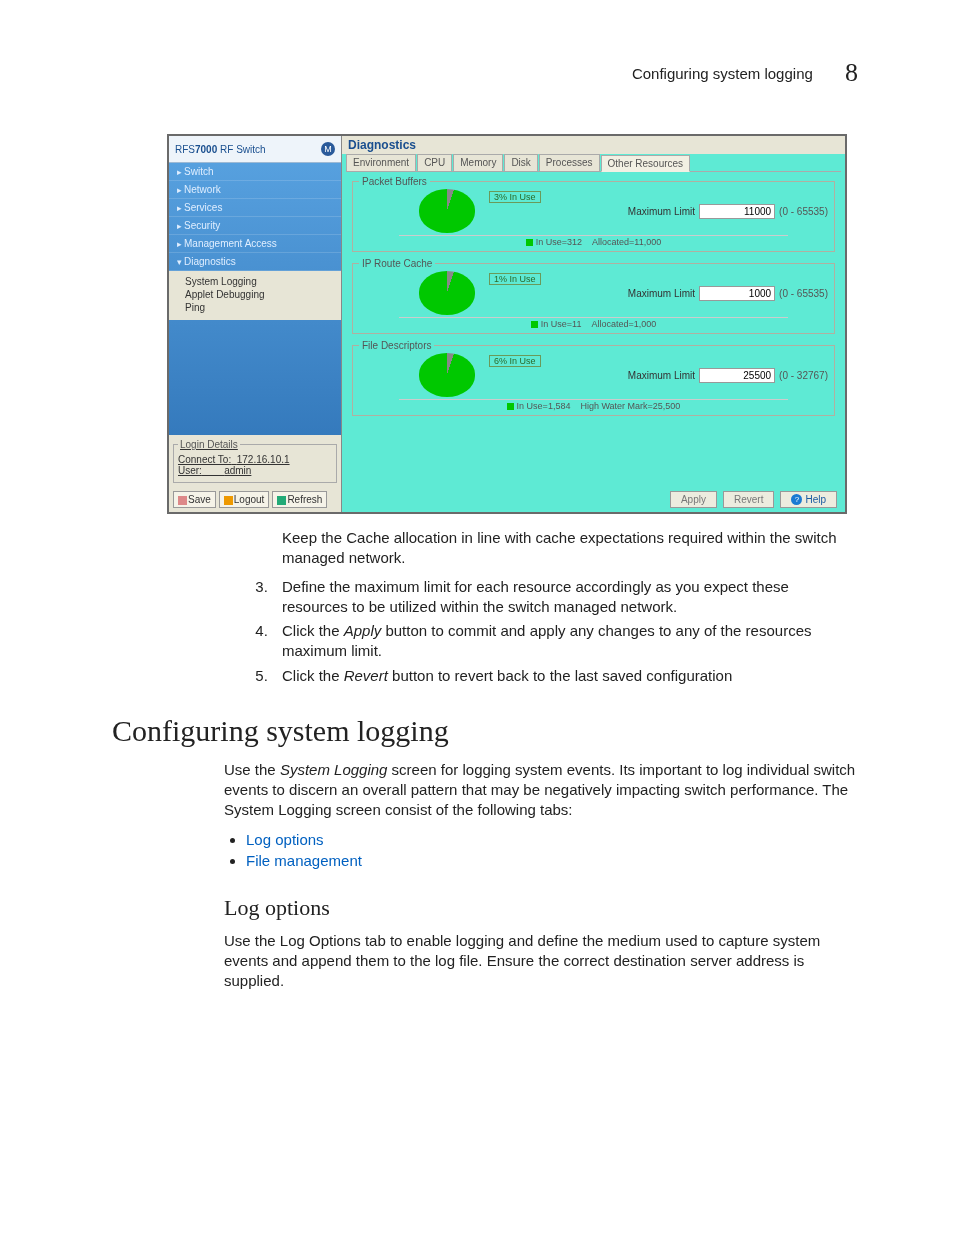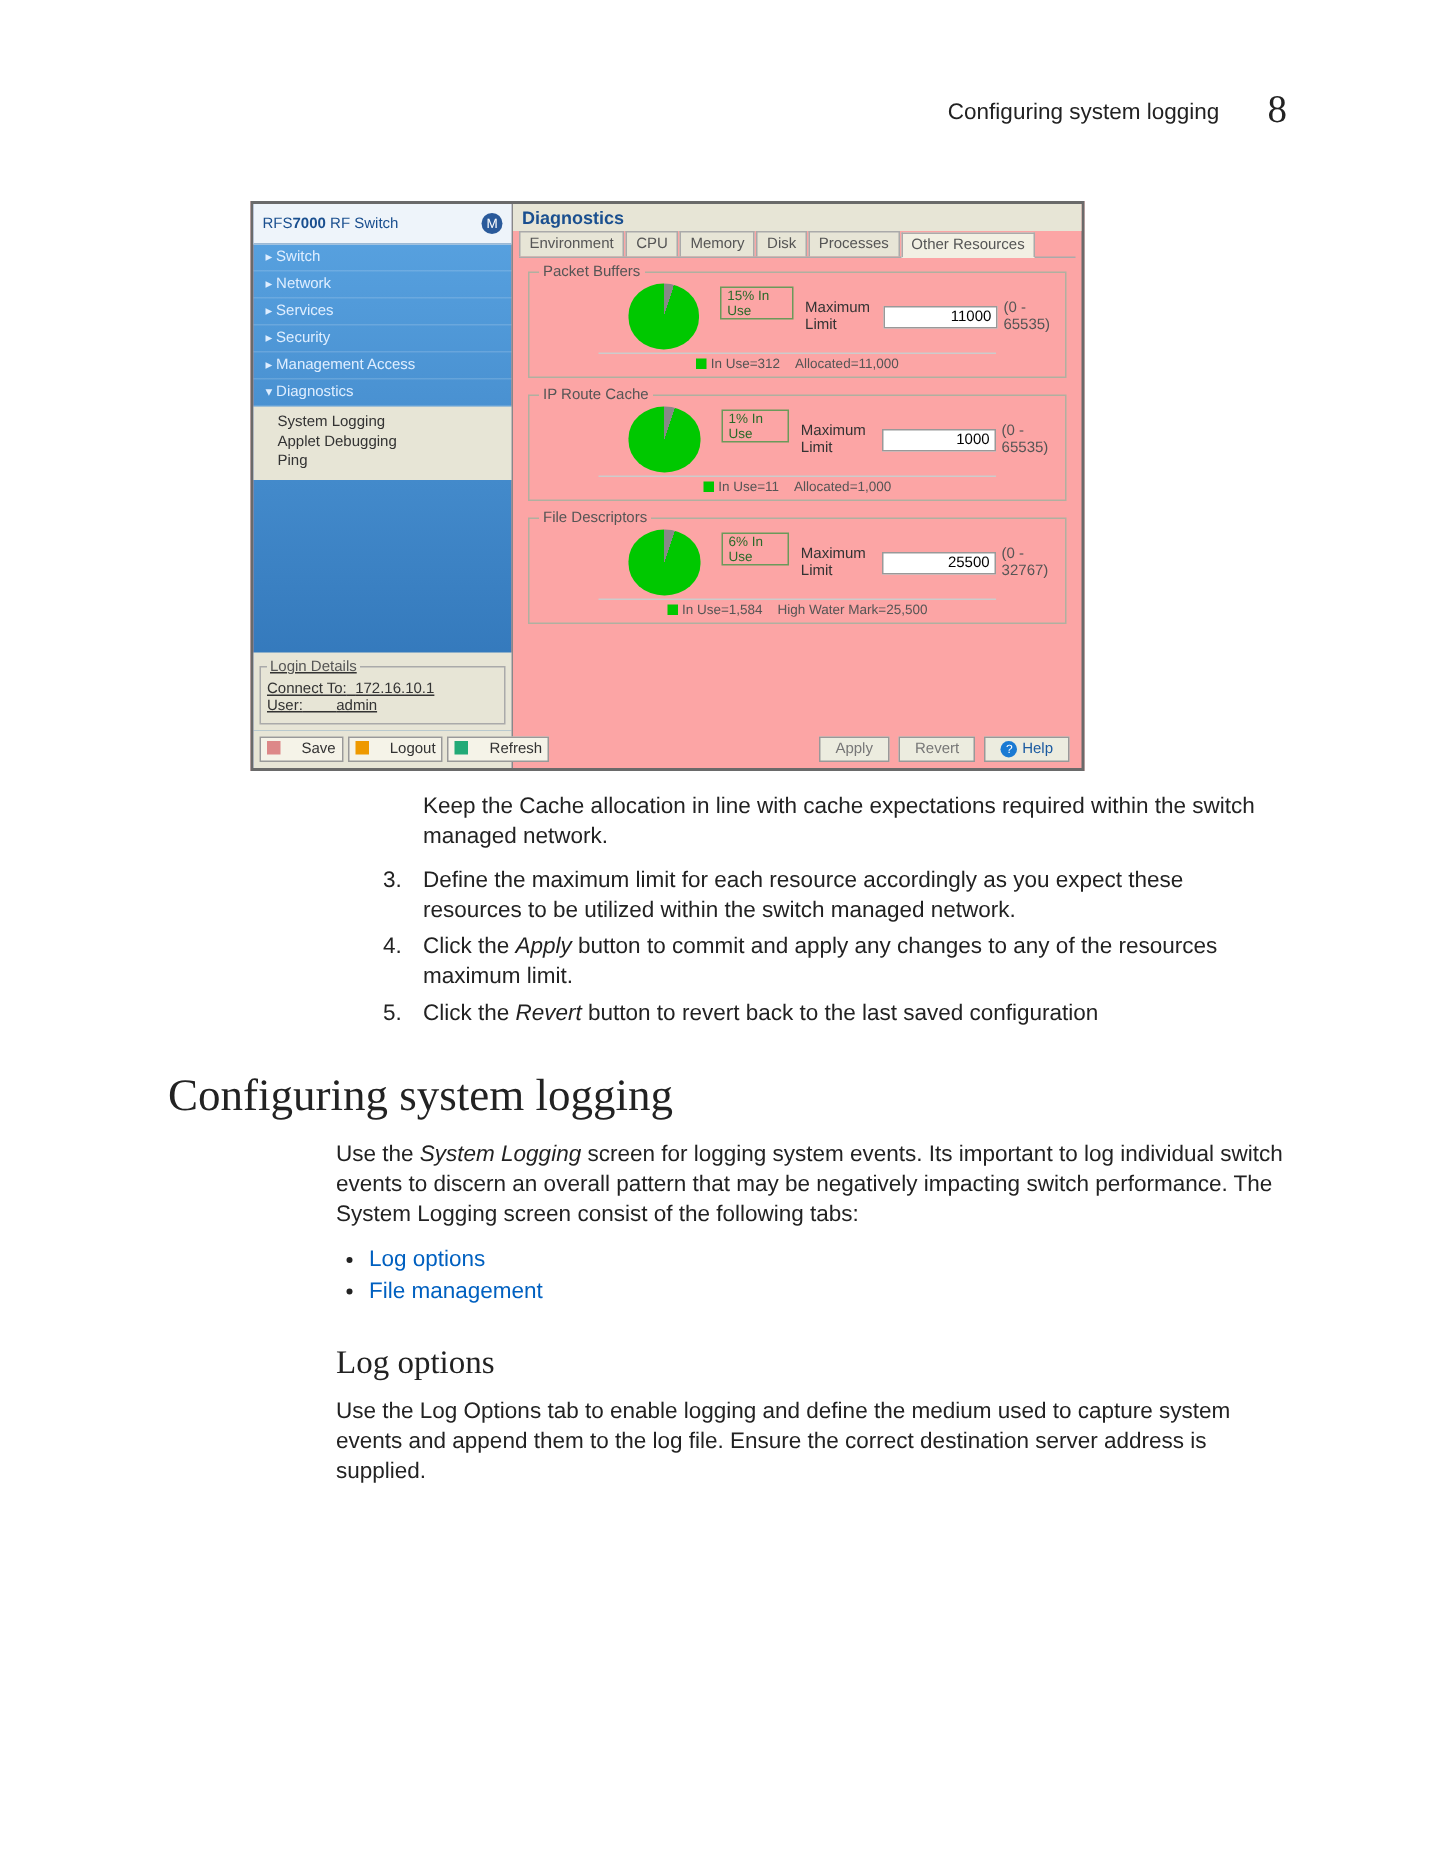--- a/index.html
+++ b/index.html
@@ -36,24 +36,24 @@
     padding-left: 10px;
     margin-bottom: 4px;
     line-height: 1.35;
   }
   .afterimg { margin-left:170px; margin-bottom:8px; line-height:1.35; }
   em.ui { font-style: italic; }
 
   
   .shot-wrap { margin: 10px 0 14px 55px; }
   .shot {
-    width: 556px;
+    width: 680px;
     height: 380px;
     border: 2px solid #6a6a6a;
-    background: #fca5a5;
+    background: #5eead4;
     display: flex;
     box-sizing: border-box;
     font-family: Verdana, Arial, sans-serif;
     font-size: 10px;
   }
   .sidebar {
     width: 172px;
     background: linear-gradient(#5aa4e2, #2b6fb3);
     color: #fff;
     display: flex;
@@ -76,21 +76,21 @@
     font-size: 10px;
   }
   .nav-item::before { content:"▸ "; font-size:9px; }
   .nav-item.open::before { content:"▾ "; }
   .subtree { background:#e7e5d6; color:#333; padding:4px 6px 6px 16px; font-size:10px; }
   .subtree div { padding:1px 0; }
   .login-box { background:#e7e5d6; color:#333; margin-top:auto; font-size:10px;}
   .login-box .grp { border:1px solid #aaa; margin:4px; padding:4px 4px 6px 4px;text-decoration:underline; }
   .login-box .grp legend { font-size:10px; color:#555; padding:0 2px;}
   .sb-foot { background:#e7e5d6; color:#333; padding:4px; display:flex; gap:3px; }
-  .foot-btn { border:1px solid #999; background:#f5f3e8; padding:2px 4px; font-size:10px; display:flex; align-items:flex-start; gap:14px;}
+  .foot-btn { border:1px solid #999; background:#f5f3e8; padding:2px 4px; font-size:10px; display:flex; align-items:flex-end; gap:1px;}
   .foot-btn .ic { width:9px; height:9px; }
 
   .main { flex:1; display:flex; flex-direction:column; }
   .main-title { font-weight:bold; color:#1a4f8f; font-size:12px; padding:2px 6px; background:#e7e5d6;}
   .tabs { display:flex; gap:1px; padding:0 4px; font-size:10px; }
   .tab { border:1px solid #aaa; border-bottom:none; padding:2px 6px; background:#e7e5d6; color:#555; }
   .tab.active { background:#f2f0e3; font-weight:normal; border-bottom:1px solid #f2f0e3; position:relative; top:1px;}
   .panels { flex:1; border-top:1px solid #aaa; margin:0 4px; padding:4px; }
   fieldset.res { border:1px solid #b0b0a0; margin-bottom:6px; padding:2px 6px 4px 6px; position:relative; }
   fieldset.res legend { font-size:10px; color:#555; padding:0 3px;}
@@ -190,21 +190,21 @@
           <div class="tab">Memory</div>
           <div class="tab">Disk</div>
           <div class="tab">Processes</div>
           <div class="tab active">Other Resources</div>
         </div>
         <div class="panels" id="panels-host">
             <fieldset class="res">
               <legend>Packet Buffers</legend>
               <div class="res-row">
                 <div class="pie"></div>
-                <div class="pct-box">15% In Use</div>
+                <div class="pct-box">3% In Use</div>
                 <div class="mx">
                   <span>Maximum Limit</span>
                   <input value="11000" style="">
                   <span class="range">(0 - 65535)</span>
                 </div>
               </div>
               <div class="caption"><span class="sq"></span>In Use=312&nbsp;&nbsp;&nbsp;&nbsp;Allocated=11,000</div>
             </fieldset>
             <fieldset class="res">
               <legend>IP Route Cache</legend>

